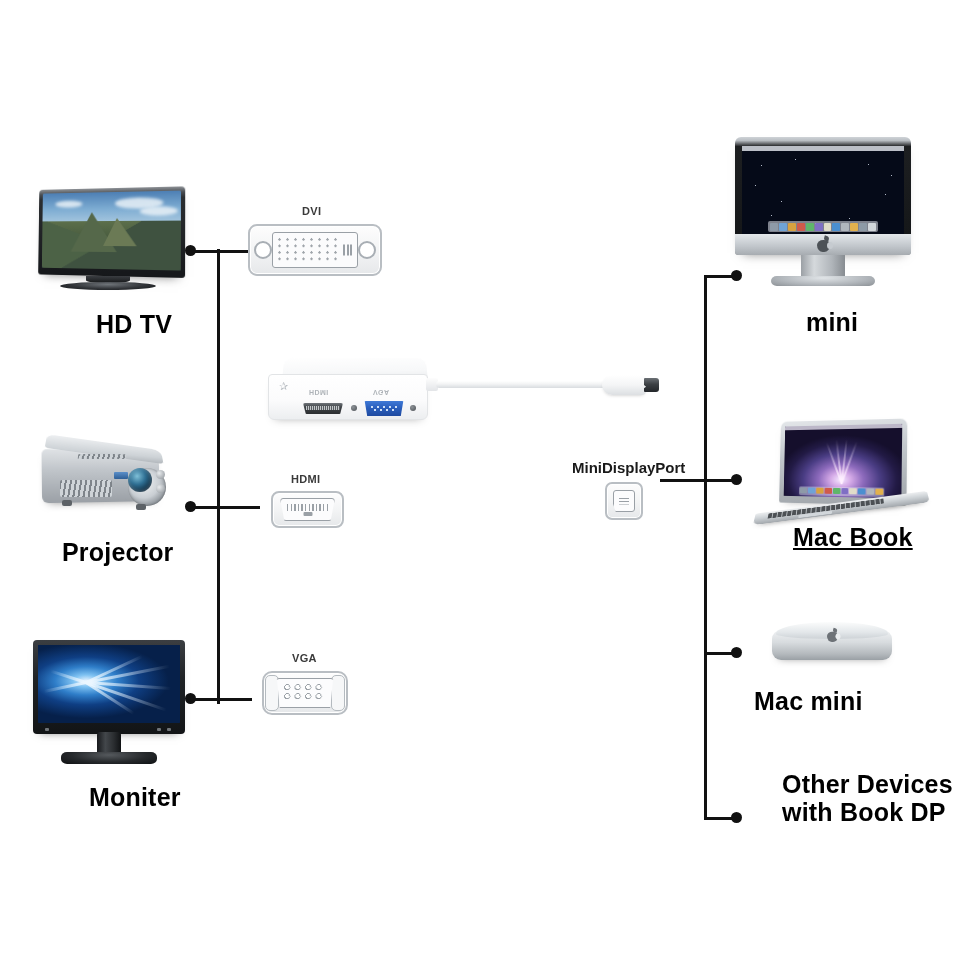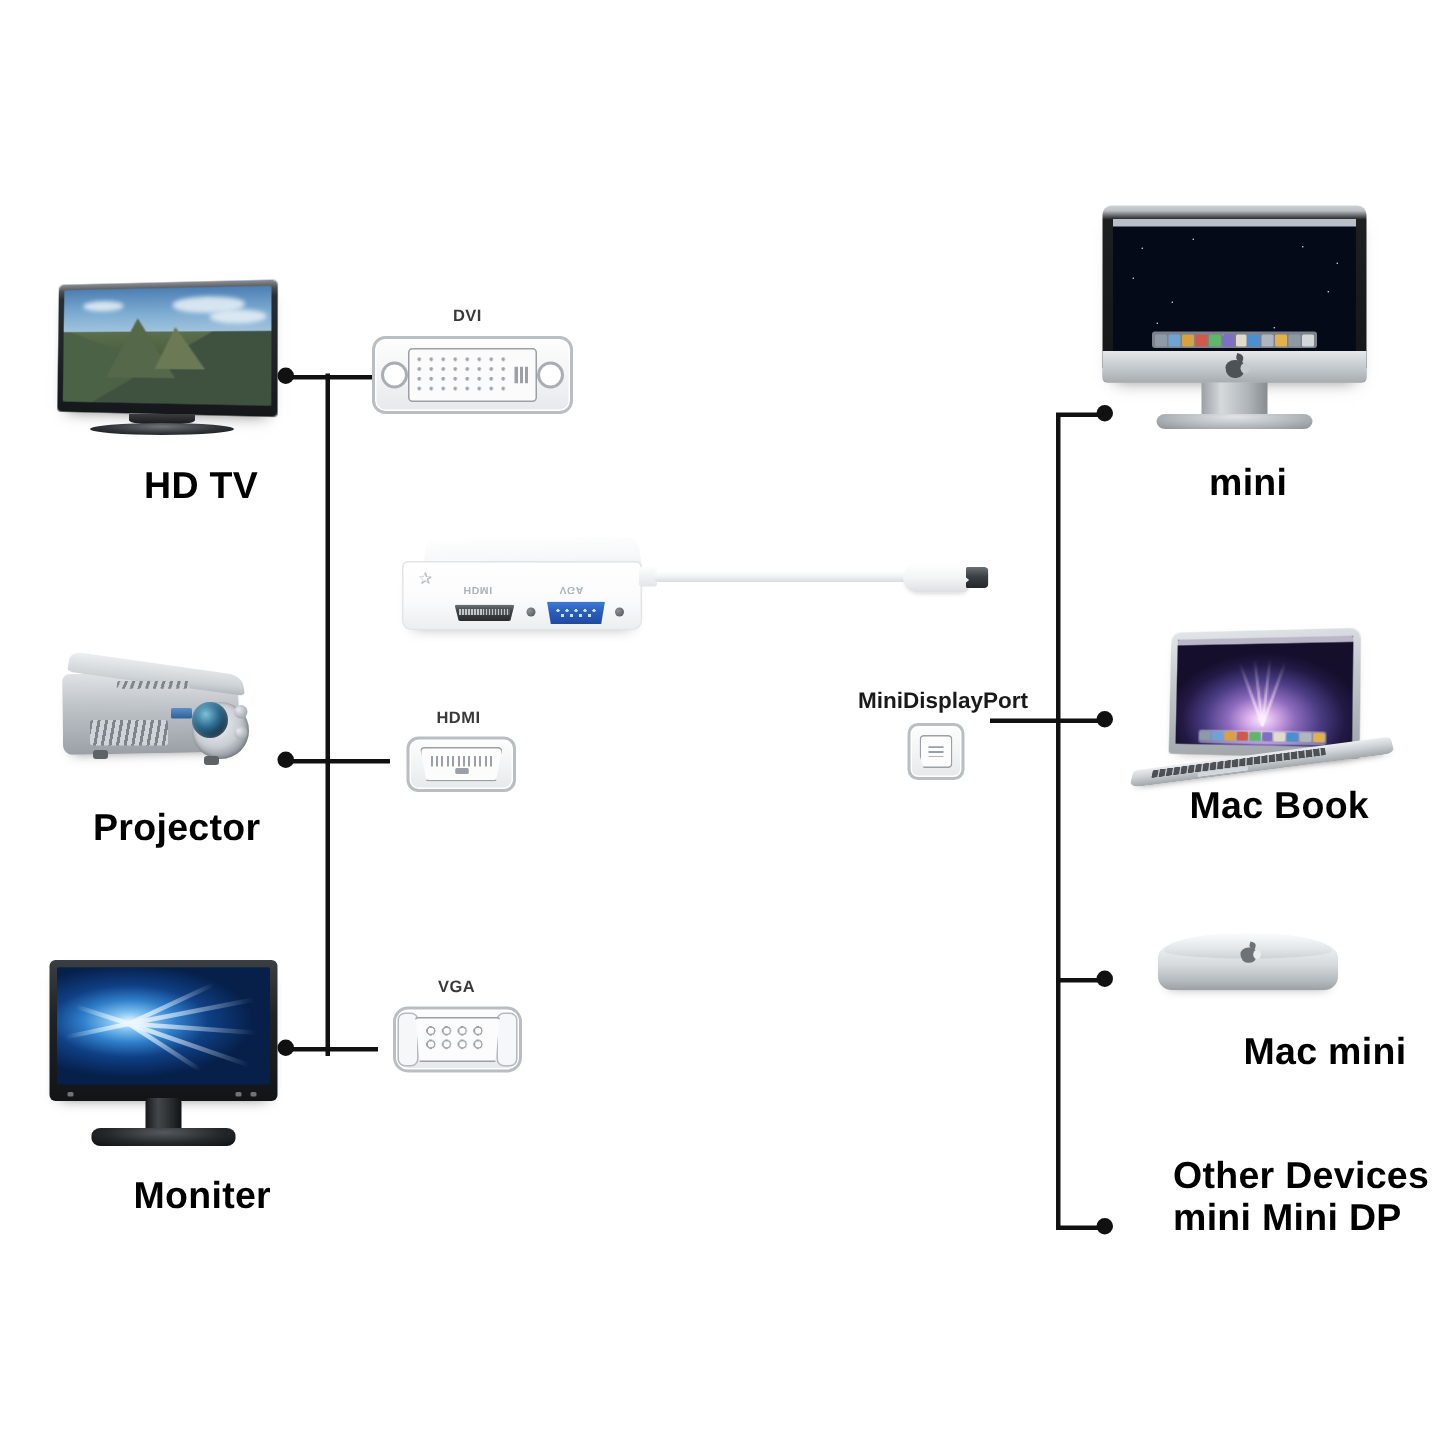--- a/index.html
+++ b/index.html
@@ -730,29 +730,29 @@
           <i style="background:#b0b6bd"></i>
             <i style="background:#e2b14d"></i>
         </div>
       </div>
     </div>
     <div class="mb-base">
       <div class="mb-keys"></div>
       <div class="mb-trackpad"></div>
     </div>
   </div>
-  <div class="device-label" style="left:793px; top:523px;">Mac Book</div>
+  <div class="device-label" style="left:793px; top:523px;text-decoration:underline;">Mac Book</div>
 
   <div class="mmini" style="left:772px; top:622px; width:130px; height:50px;">
     <div class="mmini-body"></div>
     <div class="mmini-top"></div>
     <span class="apple-logo" style="position:absolute; left:54px; top:6px; transform:scale(.85);">
       <span class="body" style="background:#6d7277"></span>
       <span class="bite" style="background:#e9ecee"></span>
       <span class="leaf" style="background:#6d7277"></span>
     </span>
   </div>
-  <div class="device-label" style="left:829px; top:687px;">Mac mini</div>
+  <div class="device-label" style="left:754px; top:687px;">Mac mini</div>
 
   <div class="device-label" style="left:782px; top:770px;">Other Devices
-mini Mini DP</div>
+with Book DP</div>
 
 </div>
 
 </body></html>

